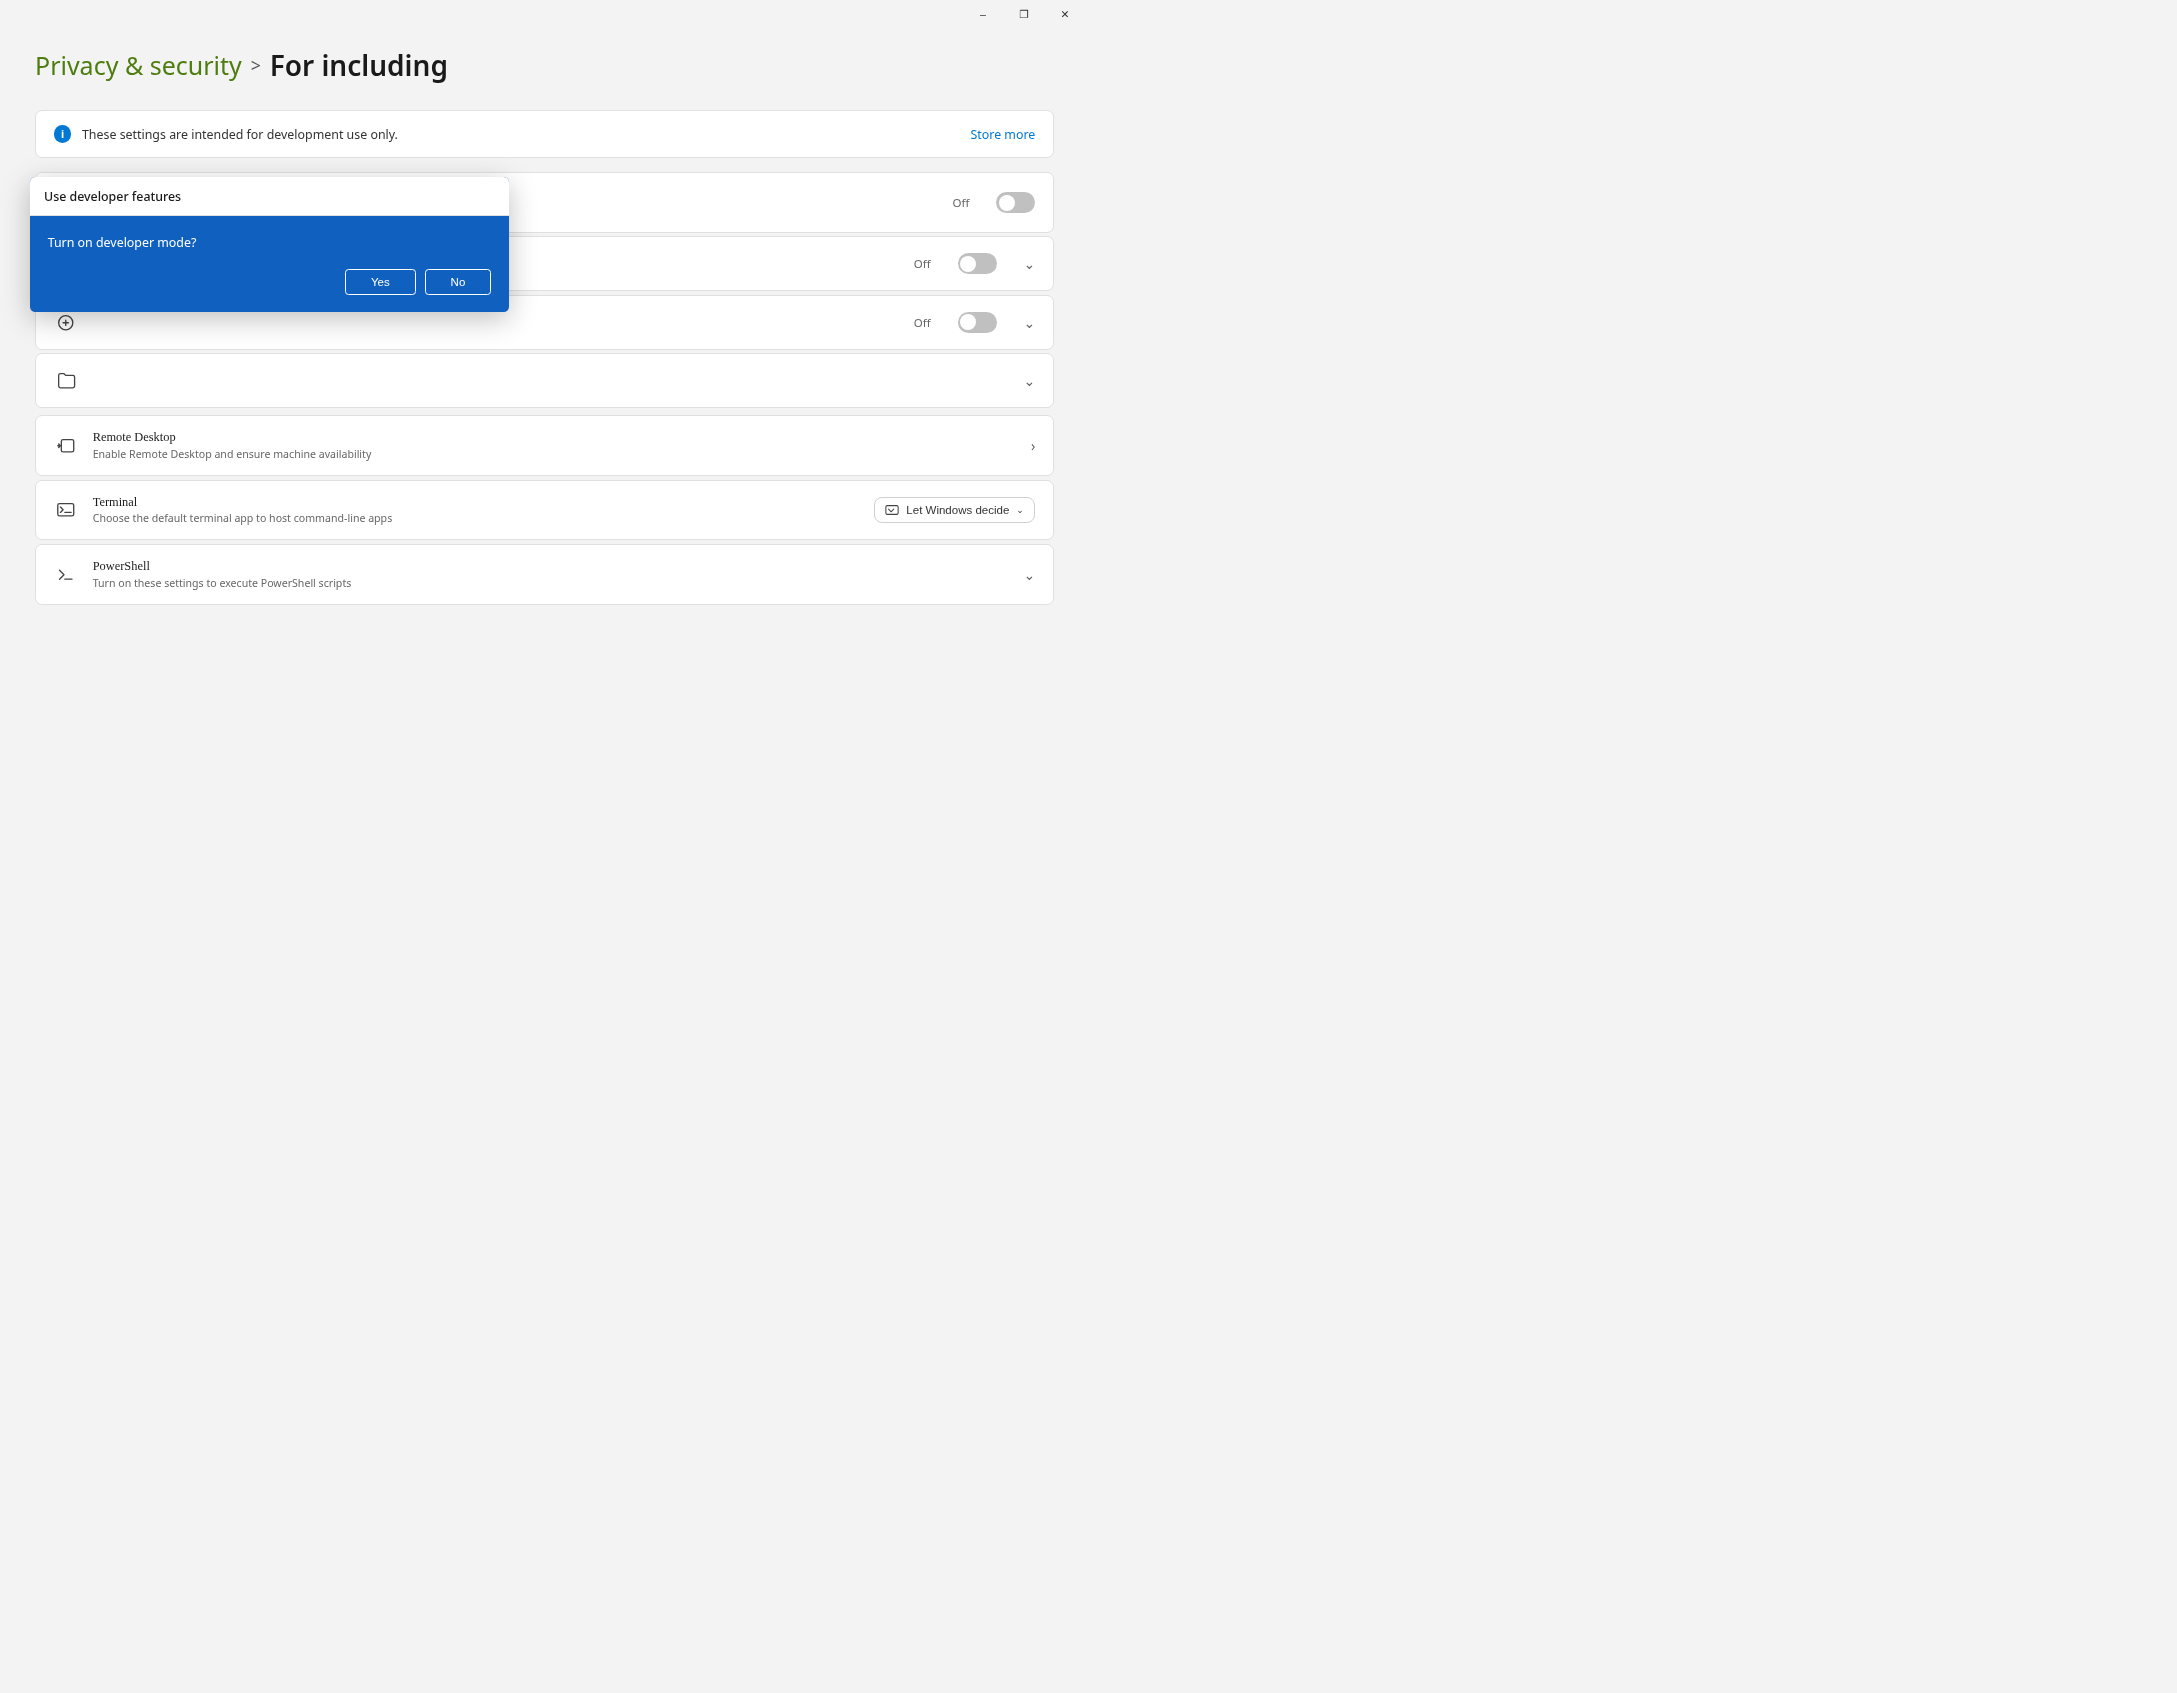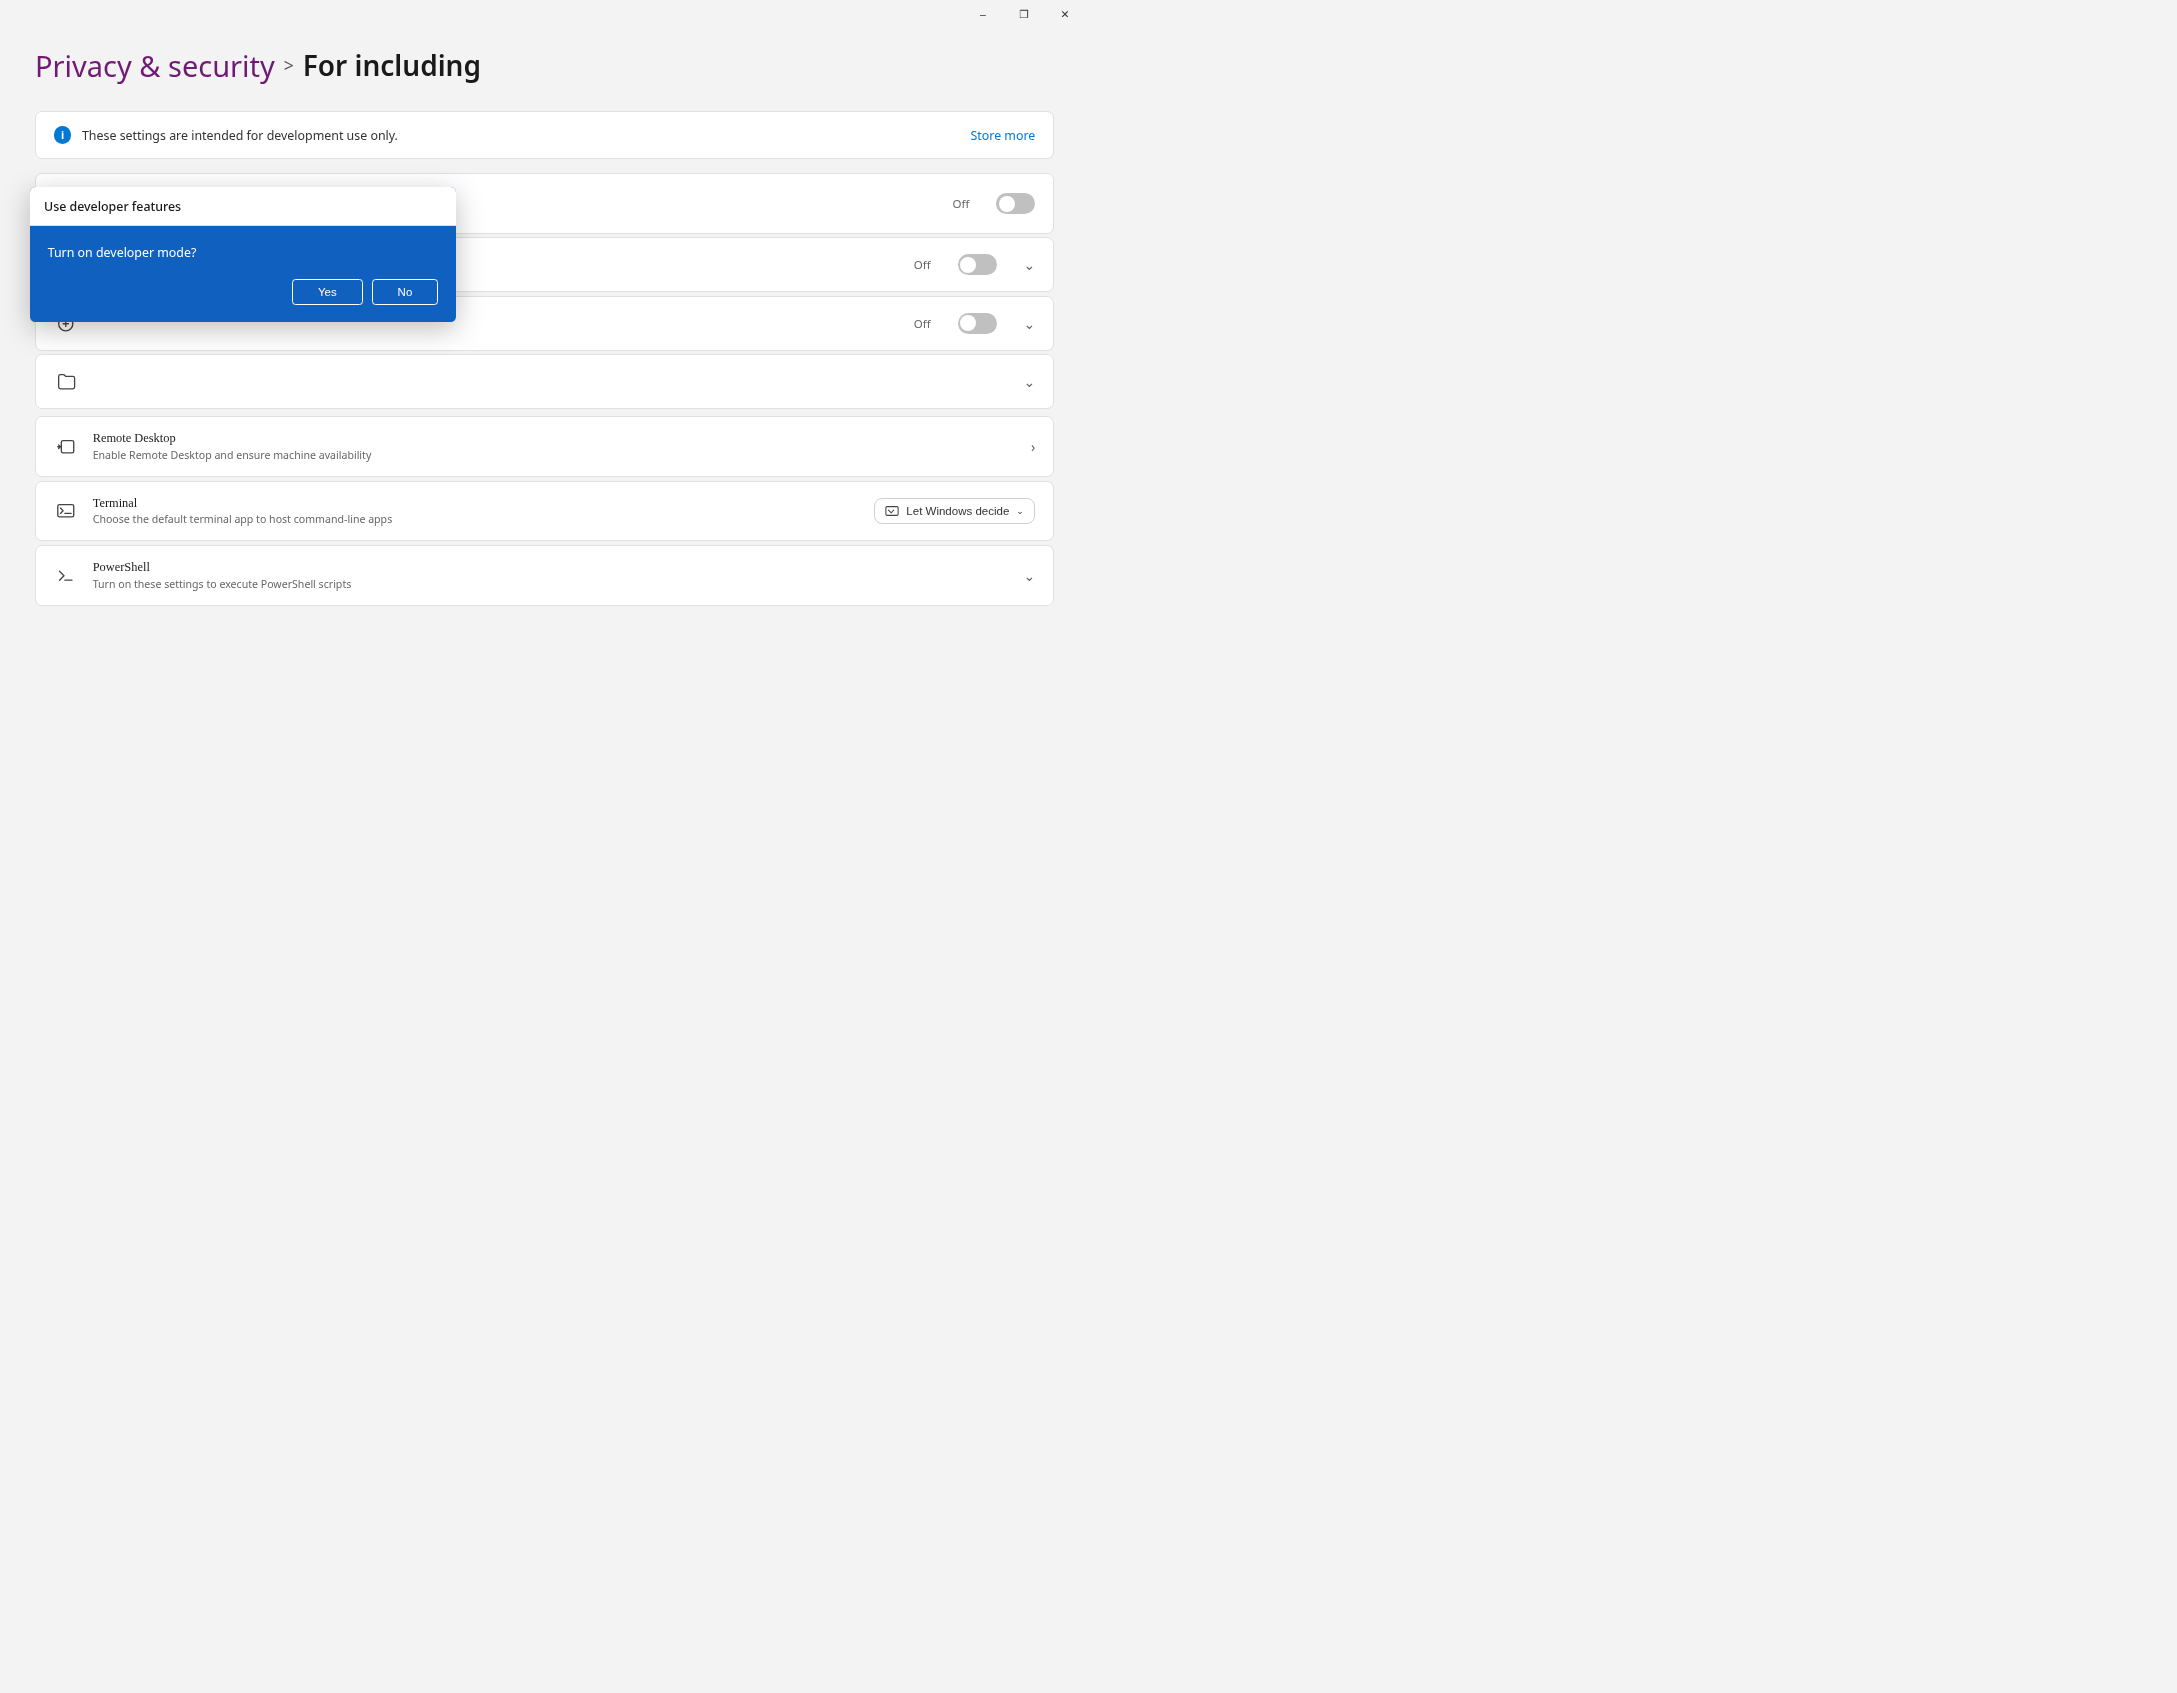--- a/index.html
+++ b/index.html
@@ -40,22 +40,22 @@
     }
 
     
     .breadcrumb {
       display: flex;
       align-items: center;
       gap: 8.9px;
       margin-bottom: 26.6px;
     }
     .breadcrumb-parent {
-      font-size: 29px;
-      color: #701a75;
+      font-size: 25px;
+      color: #4d7c0f;
       font-weight: 400;
     }
     .breadcrumb-separator {
       font-size: 17.7px;
       color: #555;
     }
     .breadcrumb-current {
       font-size: 28px;
       font-weight: 600;
       color: #1a1a1a;
@@ -233,26 +233,25 @@
       position: absolute;
       top: 0; left: 0; right: 0; bottom: 0;
       z-index: 100;
     }
 
     
     .dialog {
       position: absolute;
       top: 177px;
       left: 30px;
-      width: 426px;
+      width: 479px;
       background: #1060c0;
       border-radius: 5.3px;
       overflow: hidden;
       box-shadow: 0 7px 28px rgba(0,0,0,0.25);
-      margin-top: 10px;
     }
     .dialog-header {
       background: white;
       padding: 10.6px 14px;
       font-size: 12.4px;
       font-weight: 500;
       color: #1a1a1a;
       border-bottom: 0.9px solid #e0e0e0;
     }
     .dialog-body {

